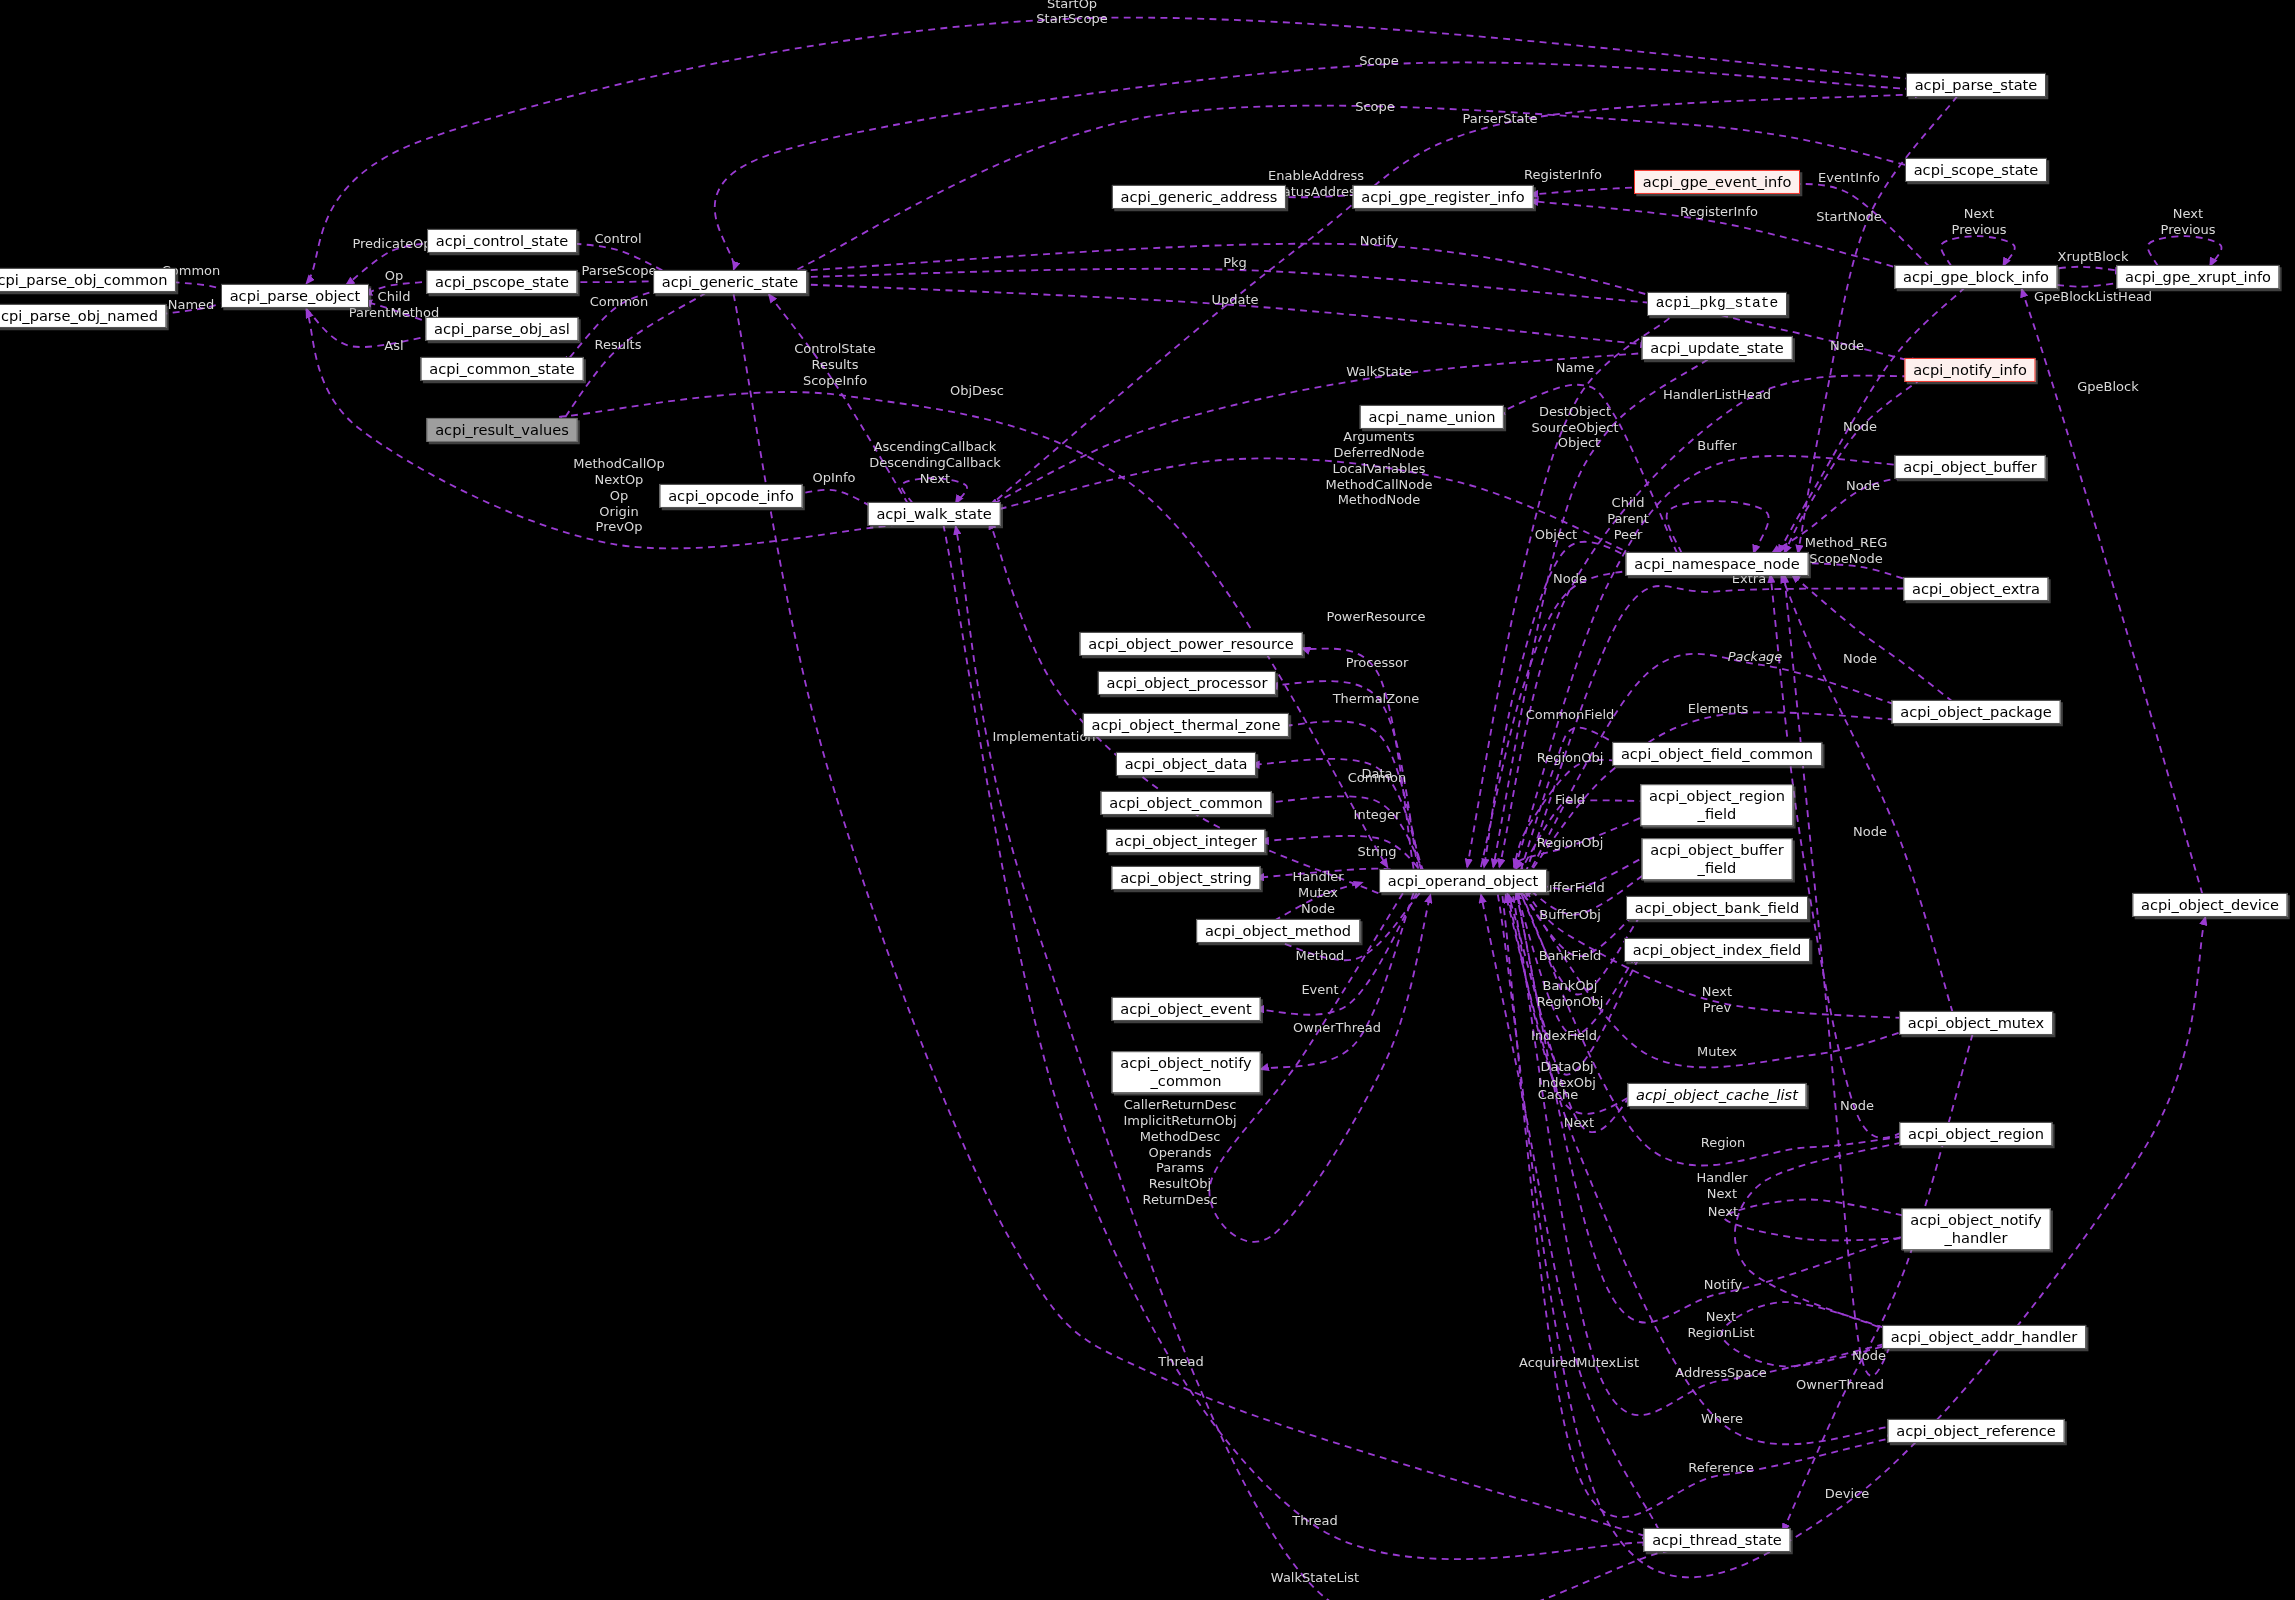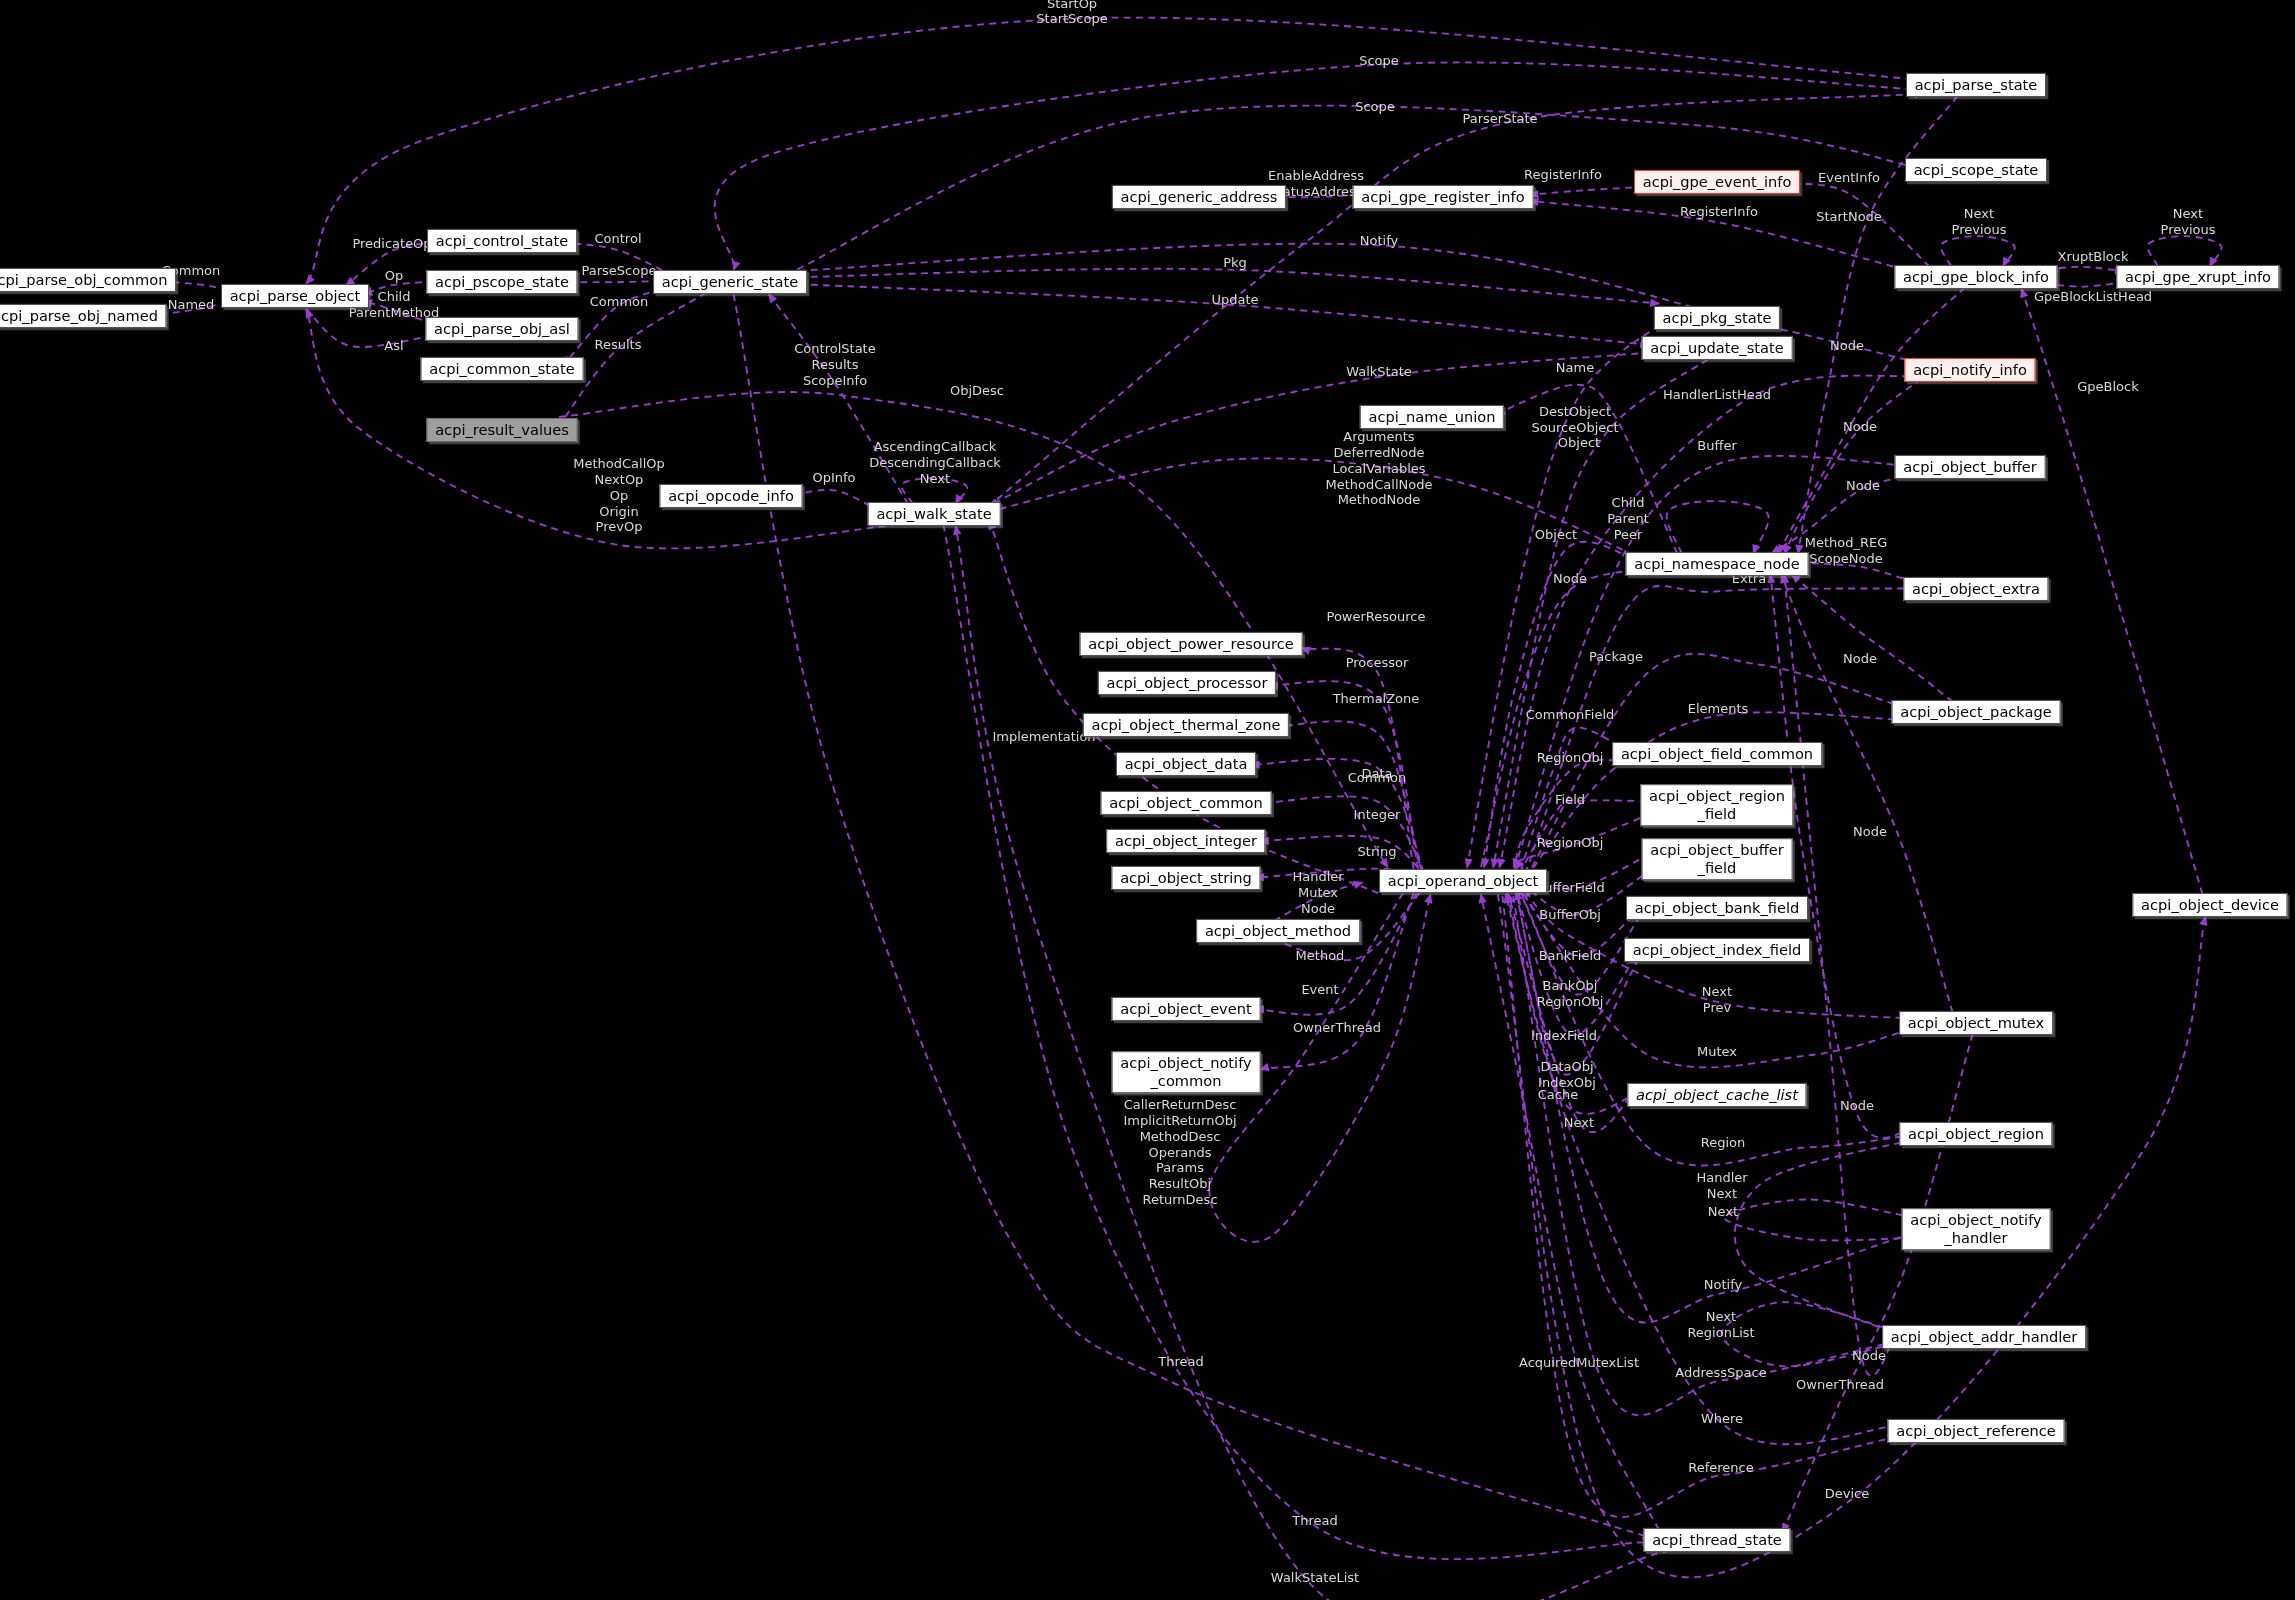--- a/index.html
+++ b/index.html
@@ -180,21 +180,21 @@
 MethodNode</div>
       <div class="elabel" style="left: 977px; top: 391px;">ObjDesc</div>
       <div class="elabel" style="left: 1628px; top: 519px;">Child
 Parent
 Peer</div>
       <div class="elabel" style="left: 1570px; top: 579px;">Node</div>
       <div class="elabel" style="left: 1556px; top: 535px;">Object</div>
       <div class="elabel" style="left: 1717px; top: 579px; margin-left: 32px;">Extra</div>
       <div class="elabel" style="left: 1846px; top: 551px;">Method_REG
 ScopeNode</div>
-      <div class="elabel" style="left: 1616px; top: 657px;">Package</div>
+      <div class="elabel" style="left: 1755px; top: 657px; font-style: italic;">Package</div>
       <div class="elabel" style="left: 1718px; top: 709px;">Elements</div>
       <div class="elabel" style="left: 1860px; top: 659px;">Node</div>
       <div class="elabel" style="left: 1570px; top: 715px;">CommonField</div>
       <div class="elabel" style="left: 1570px; top: 758px;">RegionObj</div>
       <div class="elabel" style="left: 1570px; top: 800px;">Field</div>
       <div class="elabel" style="left: 1570px; top: 843px;">RegionObj</div>
       <div class="elabel" style="left: 1570px; top: 888px;">BufferField</div>
       <div class="elabel" style="left: 1570px; top: 915px;">BufferObj</div>
       <div class="elabel" style="left: 1570px; top: 956px;">BankField</div>
       <div class="elabel" style="left: 1570px; top: 994px;">BankObj
@@ -263,21 +263,21 @@
       <div class="node" style="left: 730px; top: 282px;">acpi_generic_state</div>
       <div class="node" style="left: 731px; top: 496px;">acpi_opcode_info</div>
       <div class="node" style="left: 934px; top: 514px;">acpi_walk_state</div>
       <div class="node" style="left: 1199px; top: 197px;">acpi_generic_address</div>
       <div class="node" style="left: 1443px; top: 197px;">acpi_gpe_register_info</div>
       <div class="node red" style="left: 1717px; top: 182px;">acpi_gpe_event_info</div>
       <div class="node" style="left: 1976px; top: 85px;">acpi_parse_state</div>
       <div class="node" style="left: 1976px; top: 170px;">acpi_scope_state</div>
       <div class="node" style="left: 1976px; top: 277px;">acpi_gpe_block_info</div>
       <div class="node" style="left: 2198px; top: 277px;">acpi_gpe_xrupt_info</div>
-      <div class="node" style="left: 1717px; top: 318px;">acpi_pkg_state</div>
+      <div class="node" style="left: 1717px; top: 304px; font-family: Liberation Mono, monospace;">acpi_pkg_state</div>
       <div class="node" style="left: 1717px; top: 348px;">acpi_update_state</div>
       <div class="node" style="left: 1432px; top: 417px;">acpi_name_union</div>
       <div class="node red" style="left: 1970px; top: 370px;">acpi_notify_info</div>
       <div class="node" style="left: 1970px; top: 467px;">acpi_object_buffer</div>
       <div class="node" style="left: 1717px; top: 564px;">acpi_namespace_node</div>
       <div class="node" style="left: 1976px; top: 589px;">acpi_object_extra</div>
       <div class="node" style="left: 1976px; top: 712px;">acpi_object_package</div>
       <div class="node" style="left: 1717px; top: 754px;">acpi_object_field_common</div>
       <div class="node" style="left: 1717px; top: 805px;">acpi_object_region
 _field</div>

